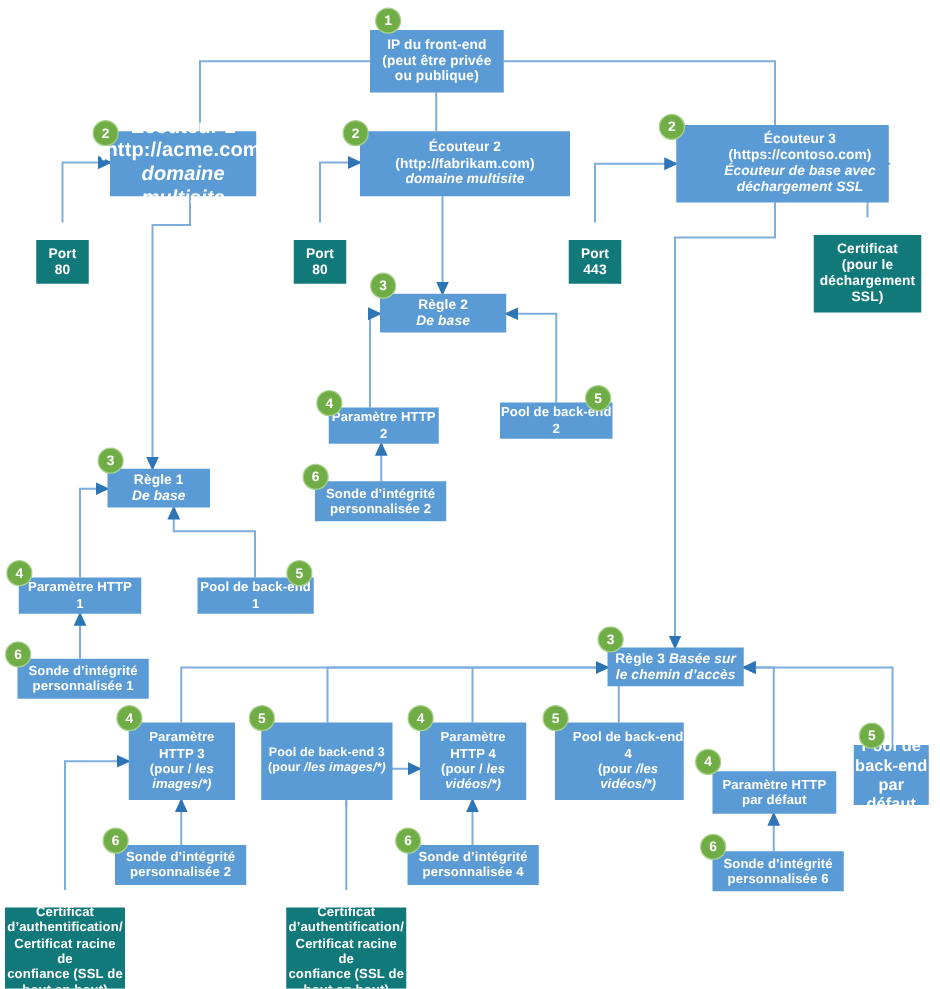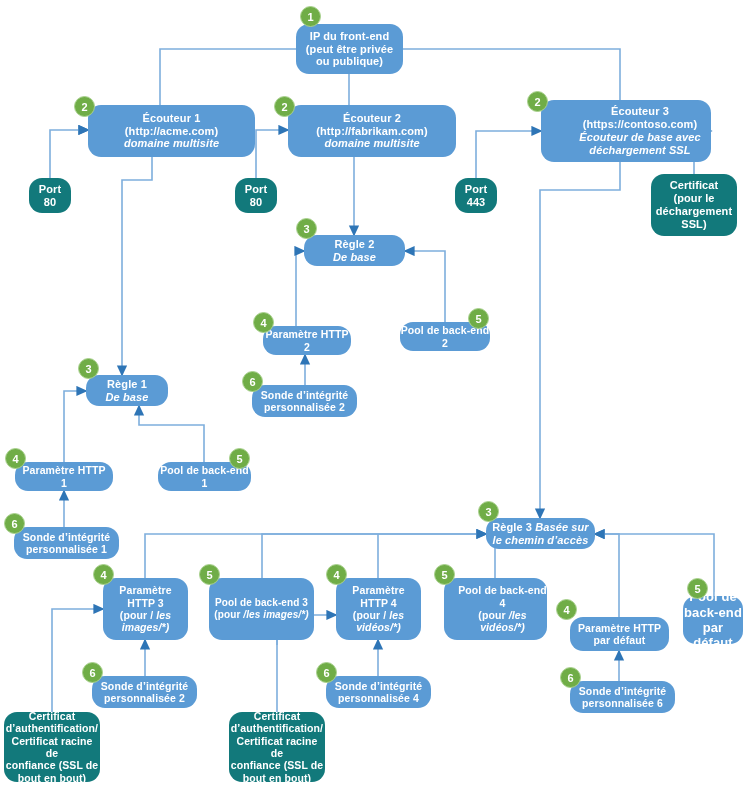--- a/index.html
+++ b/index.html
@@ -1,21 +1,21 @@
 <!DOCTYPE html>
 <html><head>
 <meta charset="utf-8">
 <style>
   html,body{margin:0;padding:0;background:#ffffff;}
   body{font-family:"Liberation Sans","DejaVu Sans",sans-serif;}
   #stage{position:relative;width:752px;height:791px;background:#ffffff;overflow:hidden;}
   .node{position:absolute;box-sizing:border-box;display:flex;align-items:center;justify-content:center;
-        text-align:center;color:#ffffff;font-weight:bold;line-height:1.18;letter-spacing:.1px;border-radius:13px;}
+        text-align:center;color:#ffffff;font-weight:bold;line-height:1.18;letter-spacing:.1px;}
   .blue{background:#5b9bd5;}
-  .teal{background:#12797b;}
+  .teal{background:#12797b;margin-top:14px;}
   .node span.it{font-style:italic;font-weight:bold;}
   .badge{position:absolute;width:19px;height:19px;border-radius:50%;background:#70ad47;
          border:1.5px solid #a9d18e;color:#fff;font-size:11px;font-weight:bold;
          display:flex;align-items:center;justify-content:center;z-index:20;
          font-family:"Liberation Sans",sans-serif;}
   svg#wires{position:absolute;left:0;top:0;width:752px;height:791px;z-index:1;pointer-events:none;}
   .node{z-index:5;}
 </style>
 </head>
 <body>
@@ -90,21 +90,21 @@
 
   <div id="nodes">
       <div class="node blue" style="left: 296px; top: 24px; width: 107px; height: 50px; font-size: 11px;">
         <div>
           <div><span>IP du front-end</span></div>
           <div><span>(peut être privée</span></div>
           <div><span>ou publique)</span></div>
         </div>
       </div>
       <div class="badge" style="left: 300px; top: 6px;">1</div>
-      <div class="node blue" style="left: 88px; top: 105px; width: 167px; height: 52px; font-size: 11px;">
+      <div class="node blue" style="left: 88px; top: 105px; width: 117px; height: 52px; font-size: 16px;">
         <div>
           <div><span>Écouteur 1</span></div>
           <div><span>(http://acme.com)</span></div>
           <div><span class="it">domaine multisite</span></div>
         </div>
       </div>
       <div class="badge" style="left: 74px; top: 96px;">2</div>
       <div class="node blue" style="left: 288px; top: 105px; width: 168px; height: 52px; font-size: 11px;">
         <div>
           <div><span>Écouteur 2</span></div>

